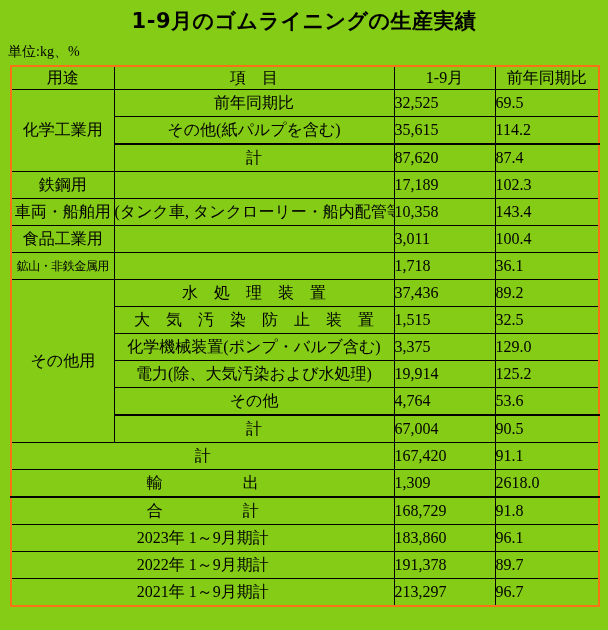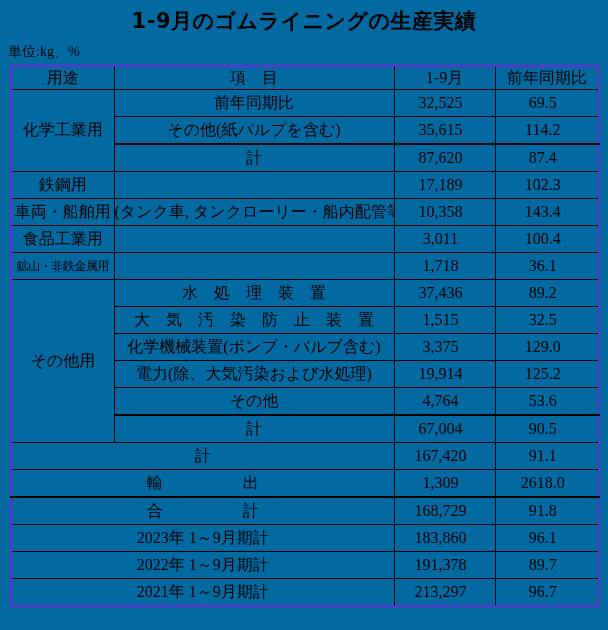--- a/index.html
+++ b/index.html
@@ -1,19 +1,19 @@
 <!DOCTYPE html>
 <html><head>
 <meta charset="utf-8">
 <style>
   html,body{margin:0;padding:0;background:#fff;color:#000;}
   .page{
     width:608px;height:630px;
     font-family:"Liberation Serif","DejaVu Serif",serif;
-    position:relative;overflow:hidden;background:#0369a1;
+    position:relative;overflow:hidden;background:#84cc16;
   }
   .title{
     padding-top:7px;
     text-align:center;
     font-family:"DejaVu Sans","Liberation Sans",sans-serif;
     font-weight:700;
     font-size:21px;
     letter-spacing:0.5px;
   }
   .meta{
@@ -23,40 +23,40 @@
     margin:8px 8px 4px 8px;
     font-size:14.5px;
   }
   .meta .unit{font-size:14px;}
   .meta .source{font-size:14.5px;}
   table.stat{
     border-collapse:collapse;
     table-layout:fixed;
     margin-left:10px;
     width:588px;
-    border:2px solid #6d28d9;
+    border:2px solid #f97316;
   }
   col.c-usage{width:103px;}
   col.c-item{width:280px;}
   col.c-val{width:101px;}
   col.c-yoy{width:104px;}
   td,th{
     border:1px solid #000;
     font-weight:normal;
     font-size:16px;
     height:26px;
     padding:0;
     line-height:1.05;
     vertical-align:middle;
     overflow:hidden;
     white-space:nowrap;
   }
   tr.hdr td{height:22px;text-align:center;}
   td.c{text-align:center;}
-  td.num{text-align:center;padding-right:8px;}
+  td.num{text-align:left;padding-right:8px;}
   td.group{text-align:center;}
   td.group-sm{font-size:12px;text-align:center;letter-spacing:-0.5px;}
   td.thick-top{border-top-width:2px;}
   tr.thick-top td{border-top-width:2px;}
 </style>
 </head>
 <body>
 
 <div class="page">
   <div class="title">1-9月のゴムライニングの生産実績</div>

